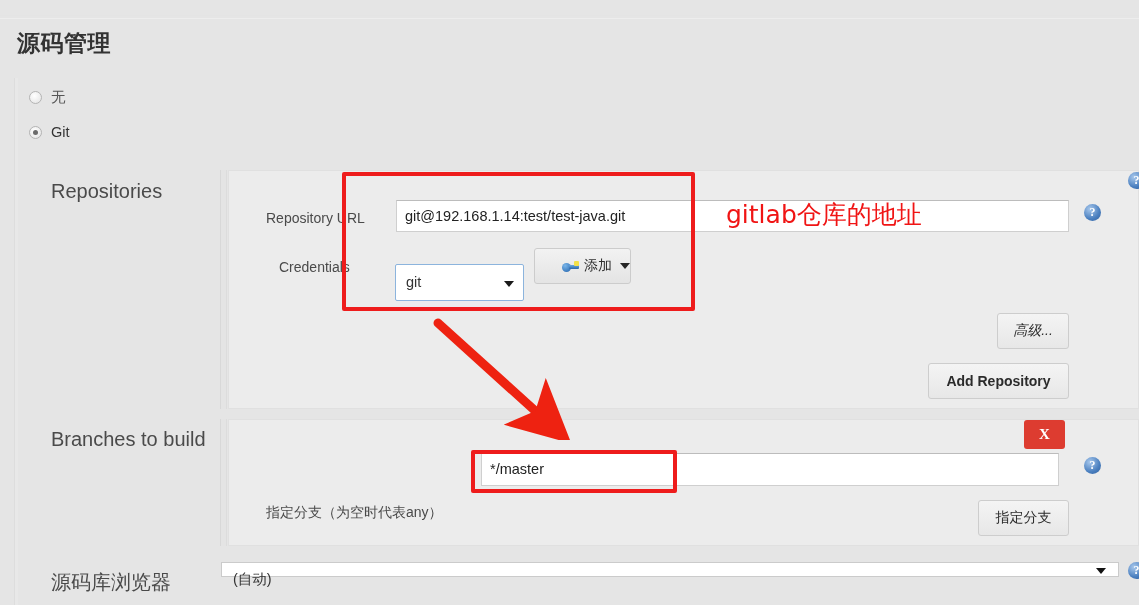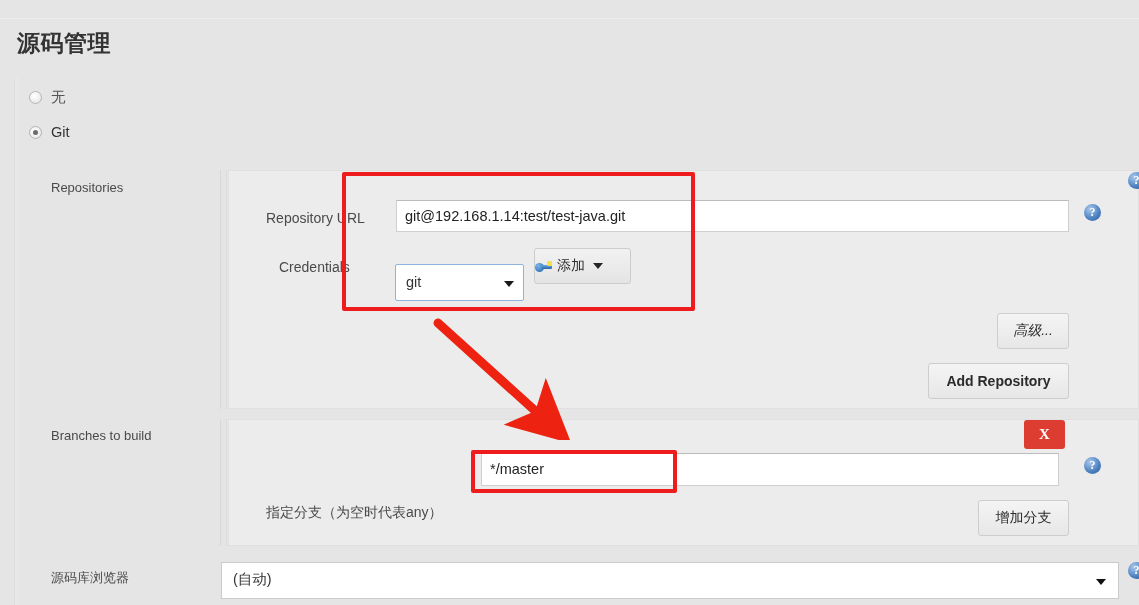--- a/index.html
+++ b/index.html
@@ -77,21 +77,21 @@
   }
   .radio-label {
     font-size: 14.5px;
     color: #333333;
   }
   .radio-label.dim { color: #555555; }
 
   
   .section-label {
     position: absolute;
-    font-size: 13px;
+    font-size: 20px;
     color: #4a4a4a;
   }
   .lbl-repositories { left: 51px; top: 180px; }
   .lbl-branches     { left: 51px; top: 428px; }
   .lbl-browser      { left: 51px; top: 569px; }
 
   
   .panel {
     position: absolute;
     background: #ececec;
@@ -168,21 +168,21 @@
   .btn-add-cred {
     position: absolute;
     left: 534px; top: 248px;
     width: 97px; height: 36px;
     box-sizing: border-box;
     background: linear-gradient(to bottom, #f2f2f2 0%, #e4e4e4 100%);
     border: 1px solid #cccccc;
     border-radius: 3px;
     display: flex;
     align-items: center;
-    justify-content: flex-start;
+    justify-content: flex-end;
     gap: 5px;
     font-size: 14px;
     color: #2f2f2f;
   }
   .key-icon {
     width: 17px; height: 13px;
     position: relative;
     flex: 0 0 auto;
   }
   .key-icon .kbow {
@@ -230,21 +230,21 @@
     white-space: nowrap;
   }
   .btn-advanced    { left: 997px; top: 313px; width: 72px;  height: 36px; font-style: italic; }
   .btn-add-repo    { left: 928px; top: 363px; width: 141px; height: 36px; font-weight: bold; }
   .btn-add-branch  { left: 978px; top: 500px; width: 91px;  height: 36px; }
 
   
   .browser-select {
     position: absolute;
     left: 221px; top: 562px;
-    width: 898px; height: 37px;
+    width: 898px; height: 15px;
     box-sizing: border-box;
     background: #ffffff;
     border: 1px solid #cbcbcb;
     font-size: 14.5px;
     color: #333333;
   }
   .browser-select .sel-text {
     position: absolute;
     left: 11px; top: 7px;
   }
@@ -362,32 +362,33 @@
   <div class="btn btn-advanced">高级...</div>
   <div class="btn btn-add-repo">Add Repository</div>
 
   <div class="section-label lbl-branches">Branches to build</div>
   <div class="panel-rail rail-branch"></div>
   <div class="panel panel-branch"></div>
 
   <div class="field-label lbl-branchspec">指定分支（为空时代表any）</div>
   <div class="text-input input-branch">*/master</div>
   <div class="help-icon help-branch">?</div>
-  <div class="btn btn-add-branch">增加分支</div>
+  <div class="btn btn-add-branch">指定分支</div>
 
   <div class="section-label lbl-browser">源码库浏览器</div>
   <div class="browser-select">
     <span class="sel-text">(自动)</span>
     <span class="sel-arrow"></span>
   </div>
 
   <div class="help-icon help-cut-1">?</div>
   <div class="help-icon help-cut-2">?</div>
 
   <div class="anno-box anno-box-repo"></div>
+  <div class="anno-text anno-text-repo">gitlab仓库的地址</div>
 
   <div class="anno-box anno-box-branch"></div>
 
   <svg class="anno-arrow" viewBox="0 0 230 135">
     <defs>
       <marker id="ahead" markerWidth="7" markerHeight="7" refX="2.6" refY="3.5" orient="auto">
         <path d="M0,0 L7,3.5 L0,7 L1.6,3.5 z" fill="#ee2211"></path>
       </marker>
     </defs>
     <line x1="38" y1="18" x2="142" y2="112" stroke="#ee2211" stroke-width="9" marker-end="url(#ahead)" stroke-linecap="round"></line>

